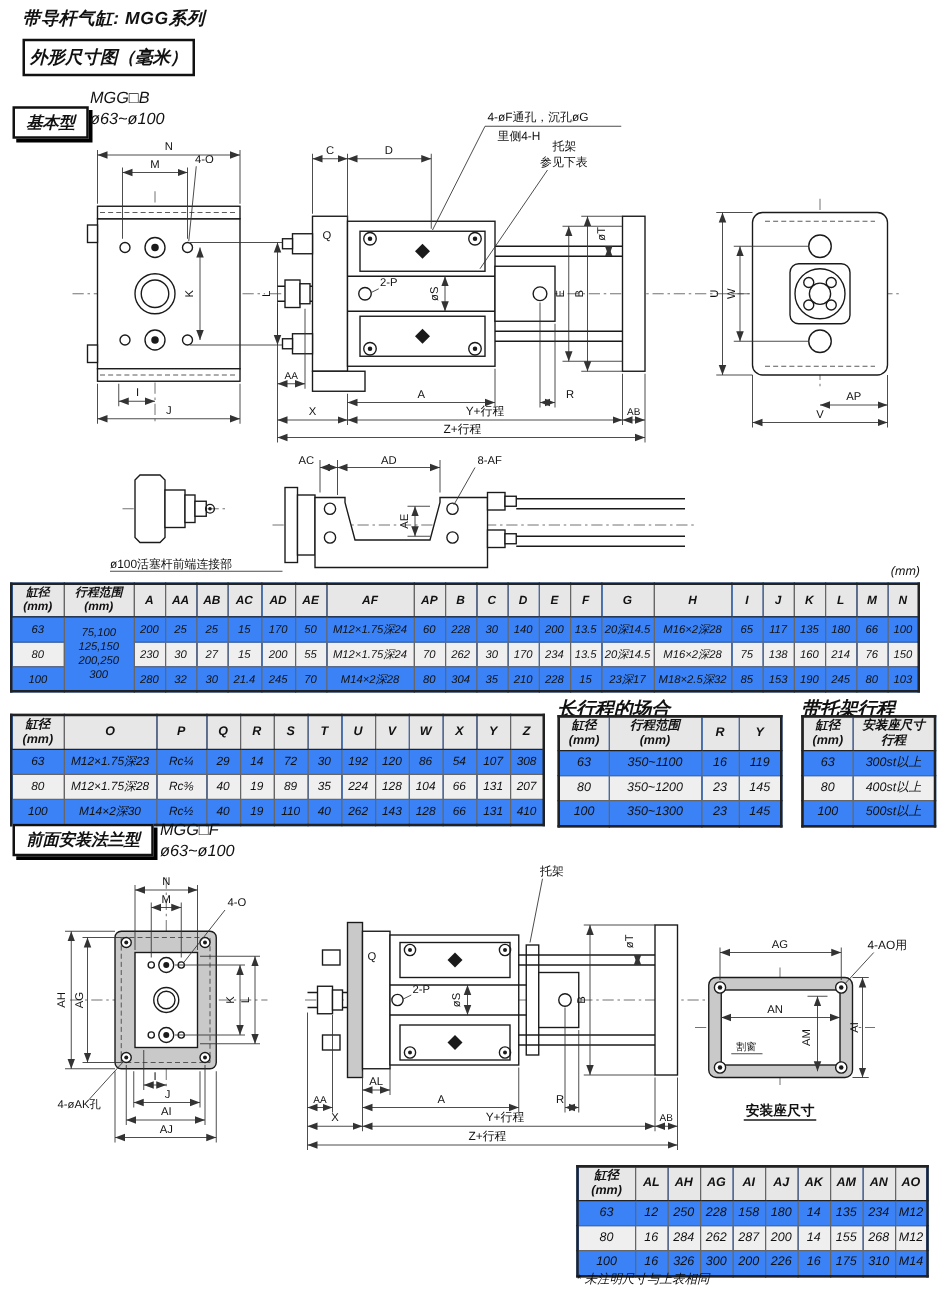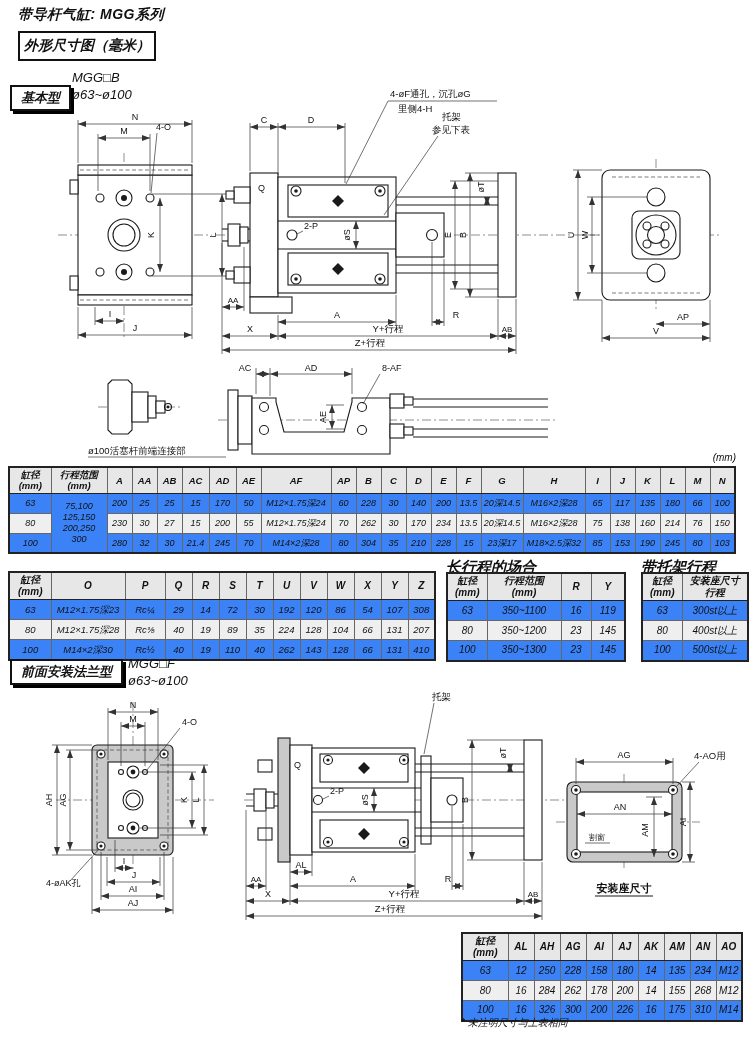--- a/index.html
+++ b/index.html
@@ -820,21 +820,21 @@
         <td>14</td>
         <td>135</td>
         <td>234</td>
         <td>M12</td>
       </tr>
       <tr>
         <td>80</td>
         <td>16</td>
         <td>284</td>
         <td>262</td>
-        <td>178</td>
+        <td>287</td>
         <td>200</td>
         <td>14</td>
         <td>155</td>
         <td>268</td>
         <td>M12</td>
       </tr>
       <tr>
         <td>100</td>
         <td>16</td>
         <td>326</td>

